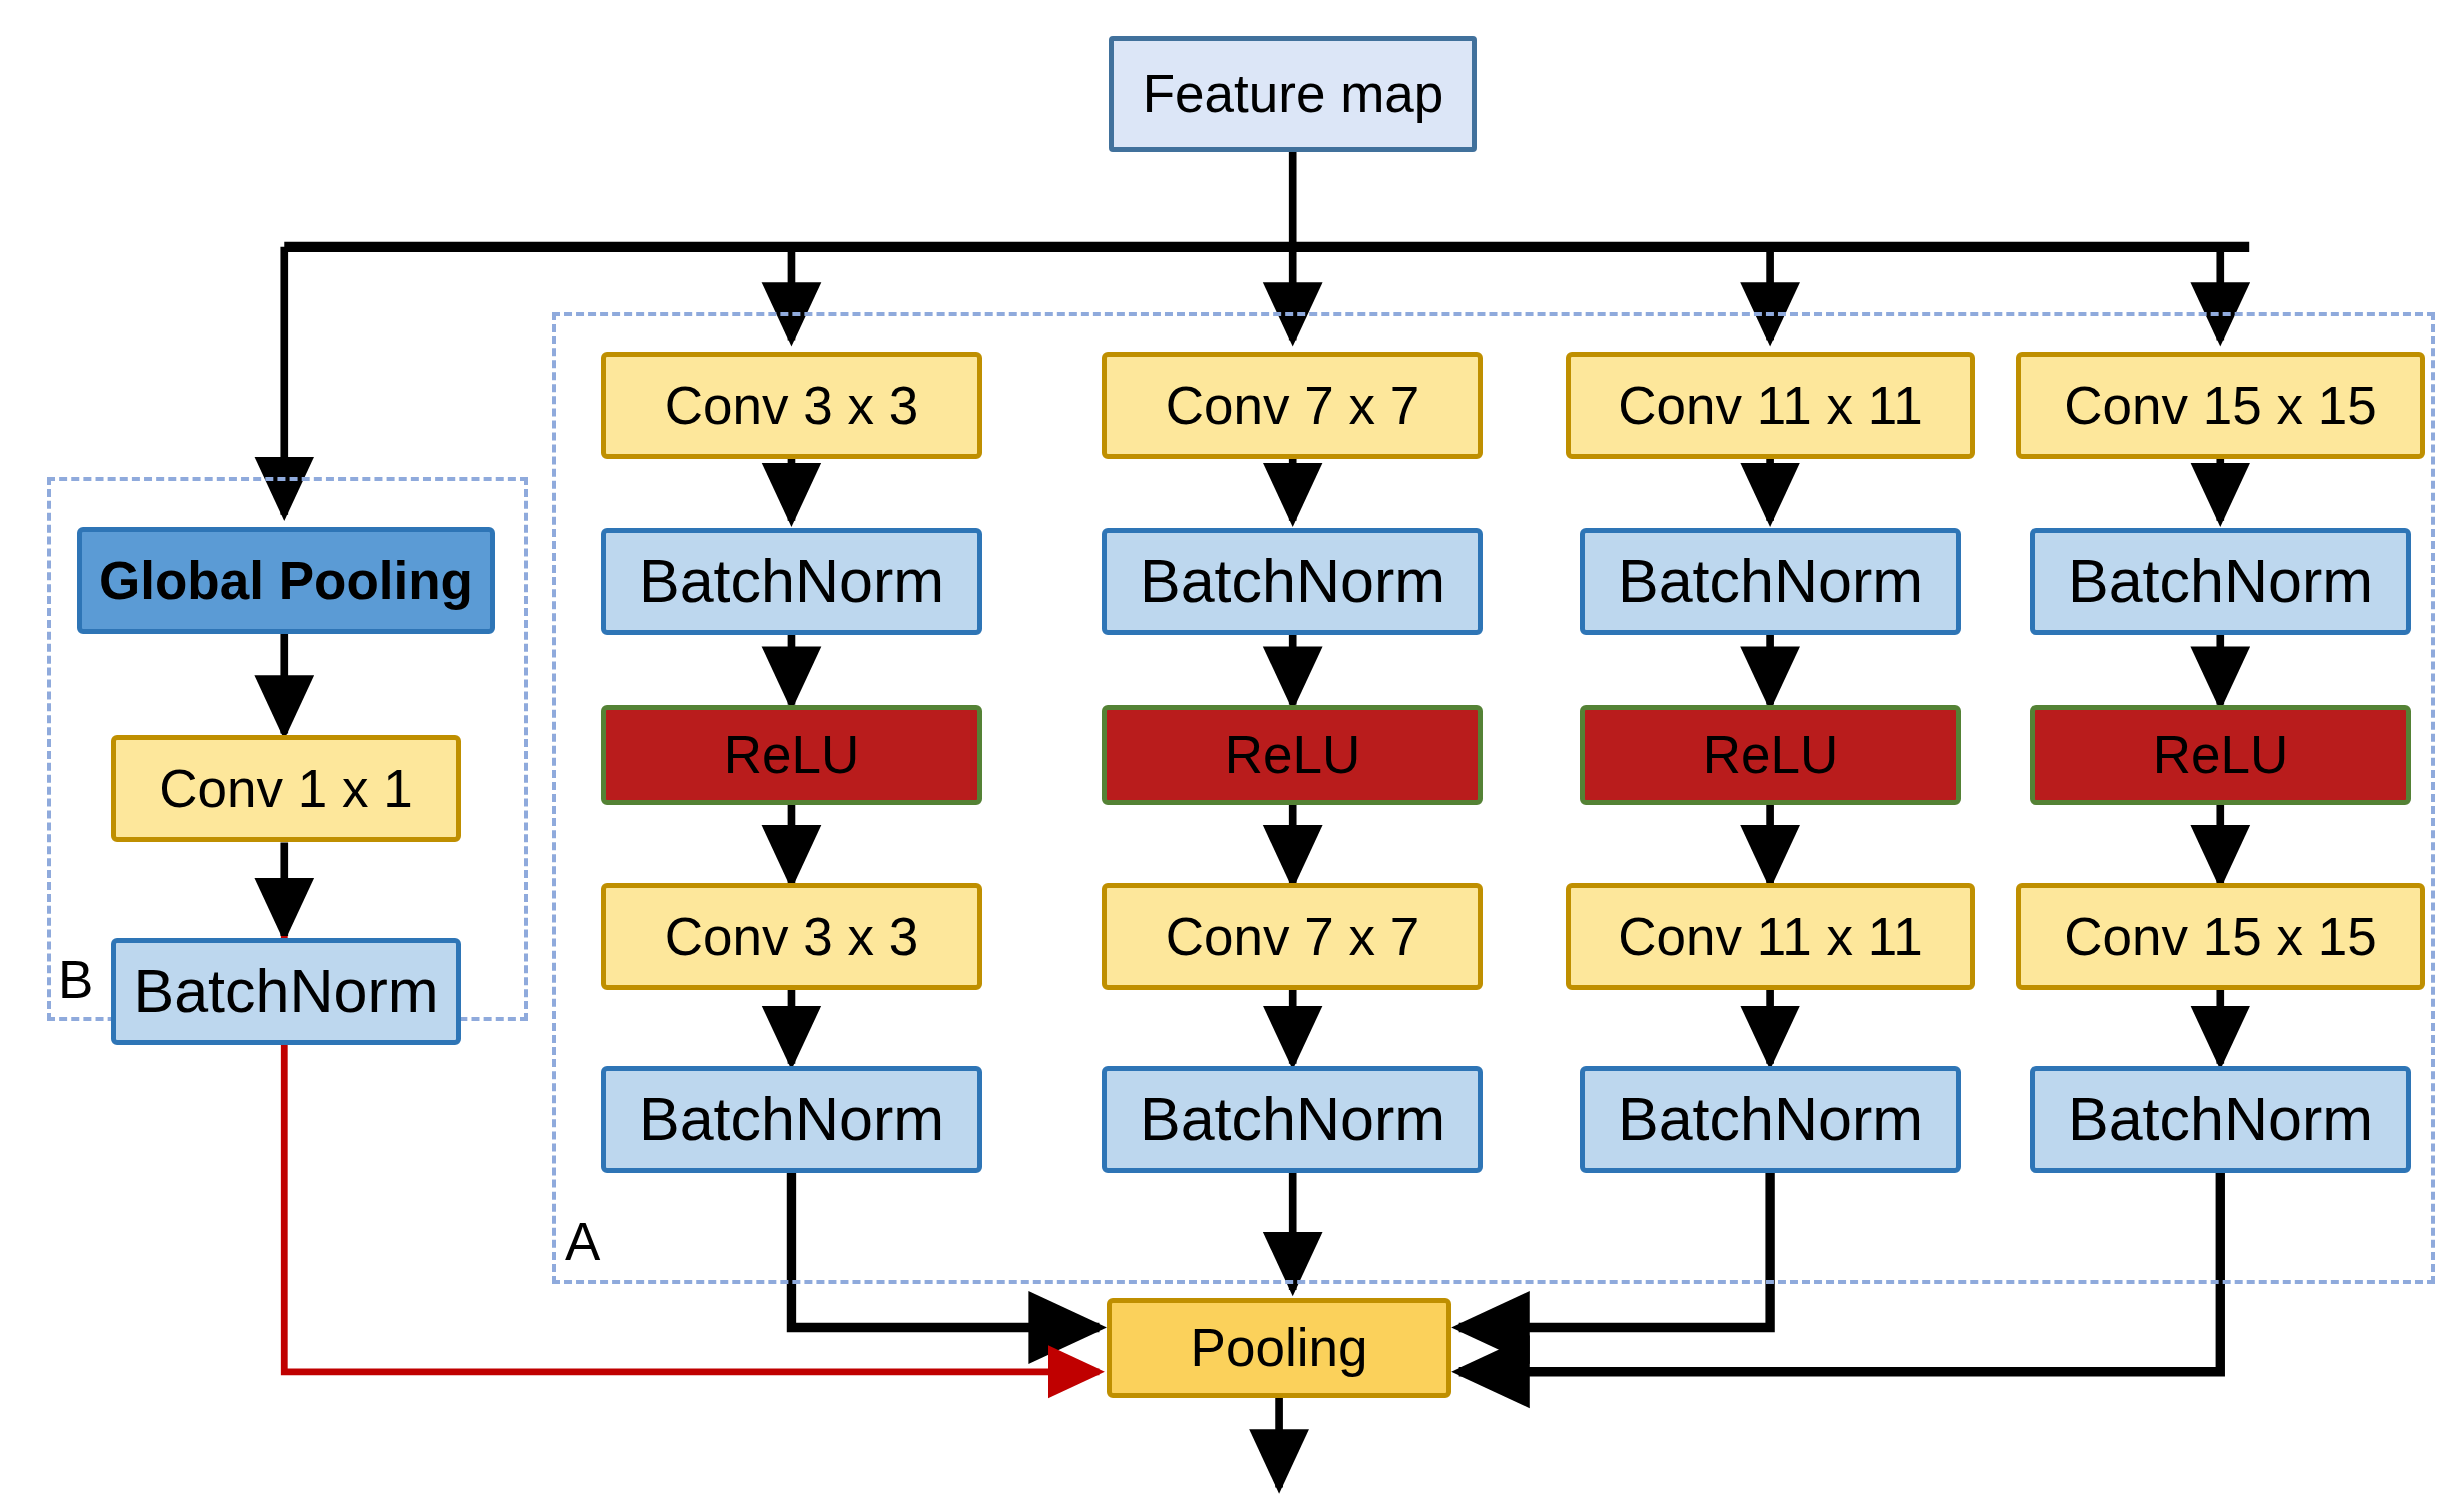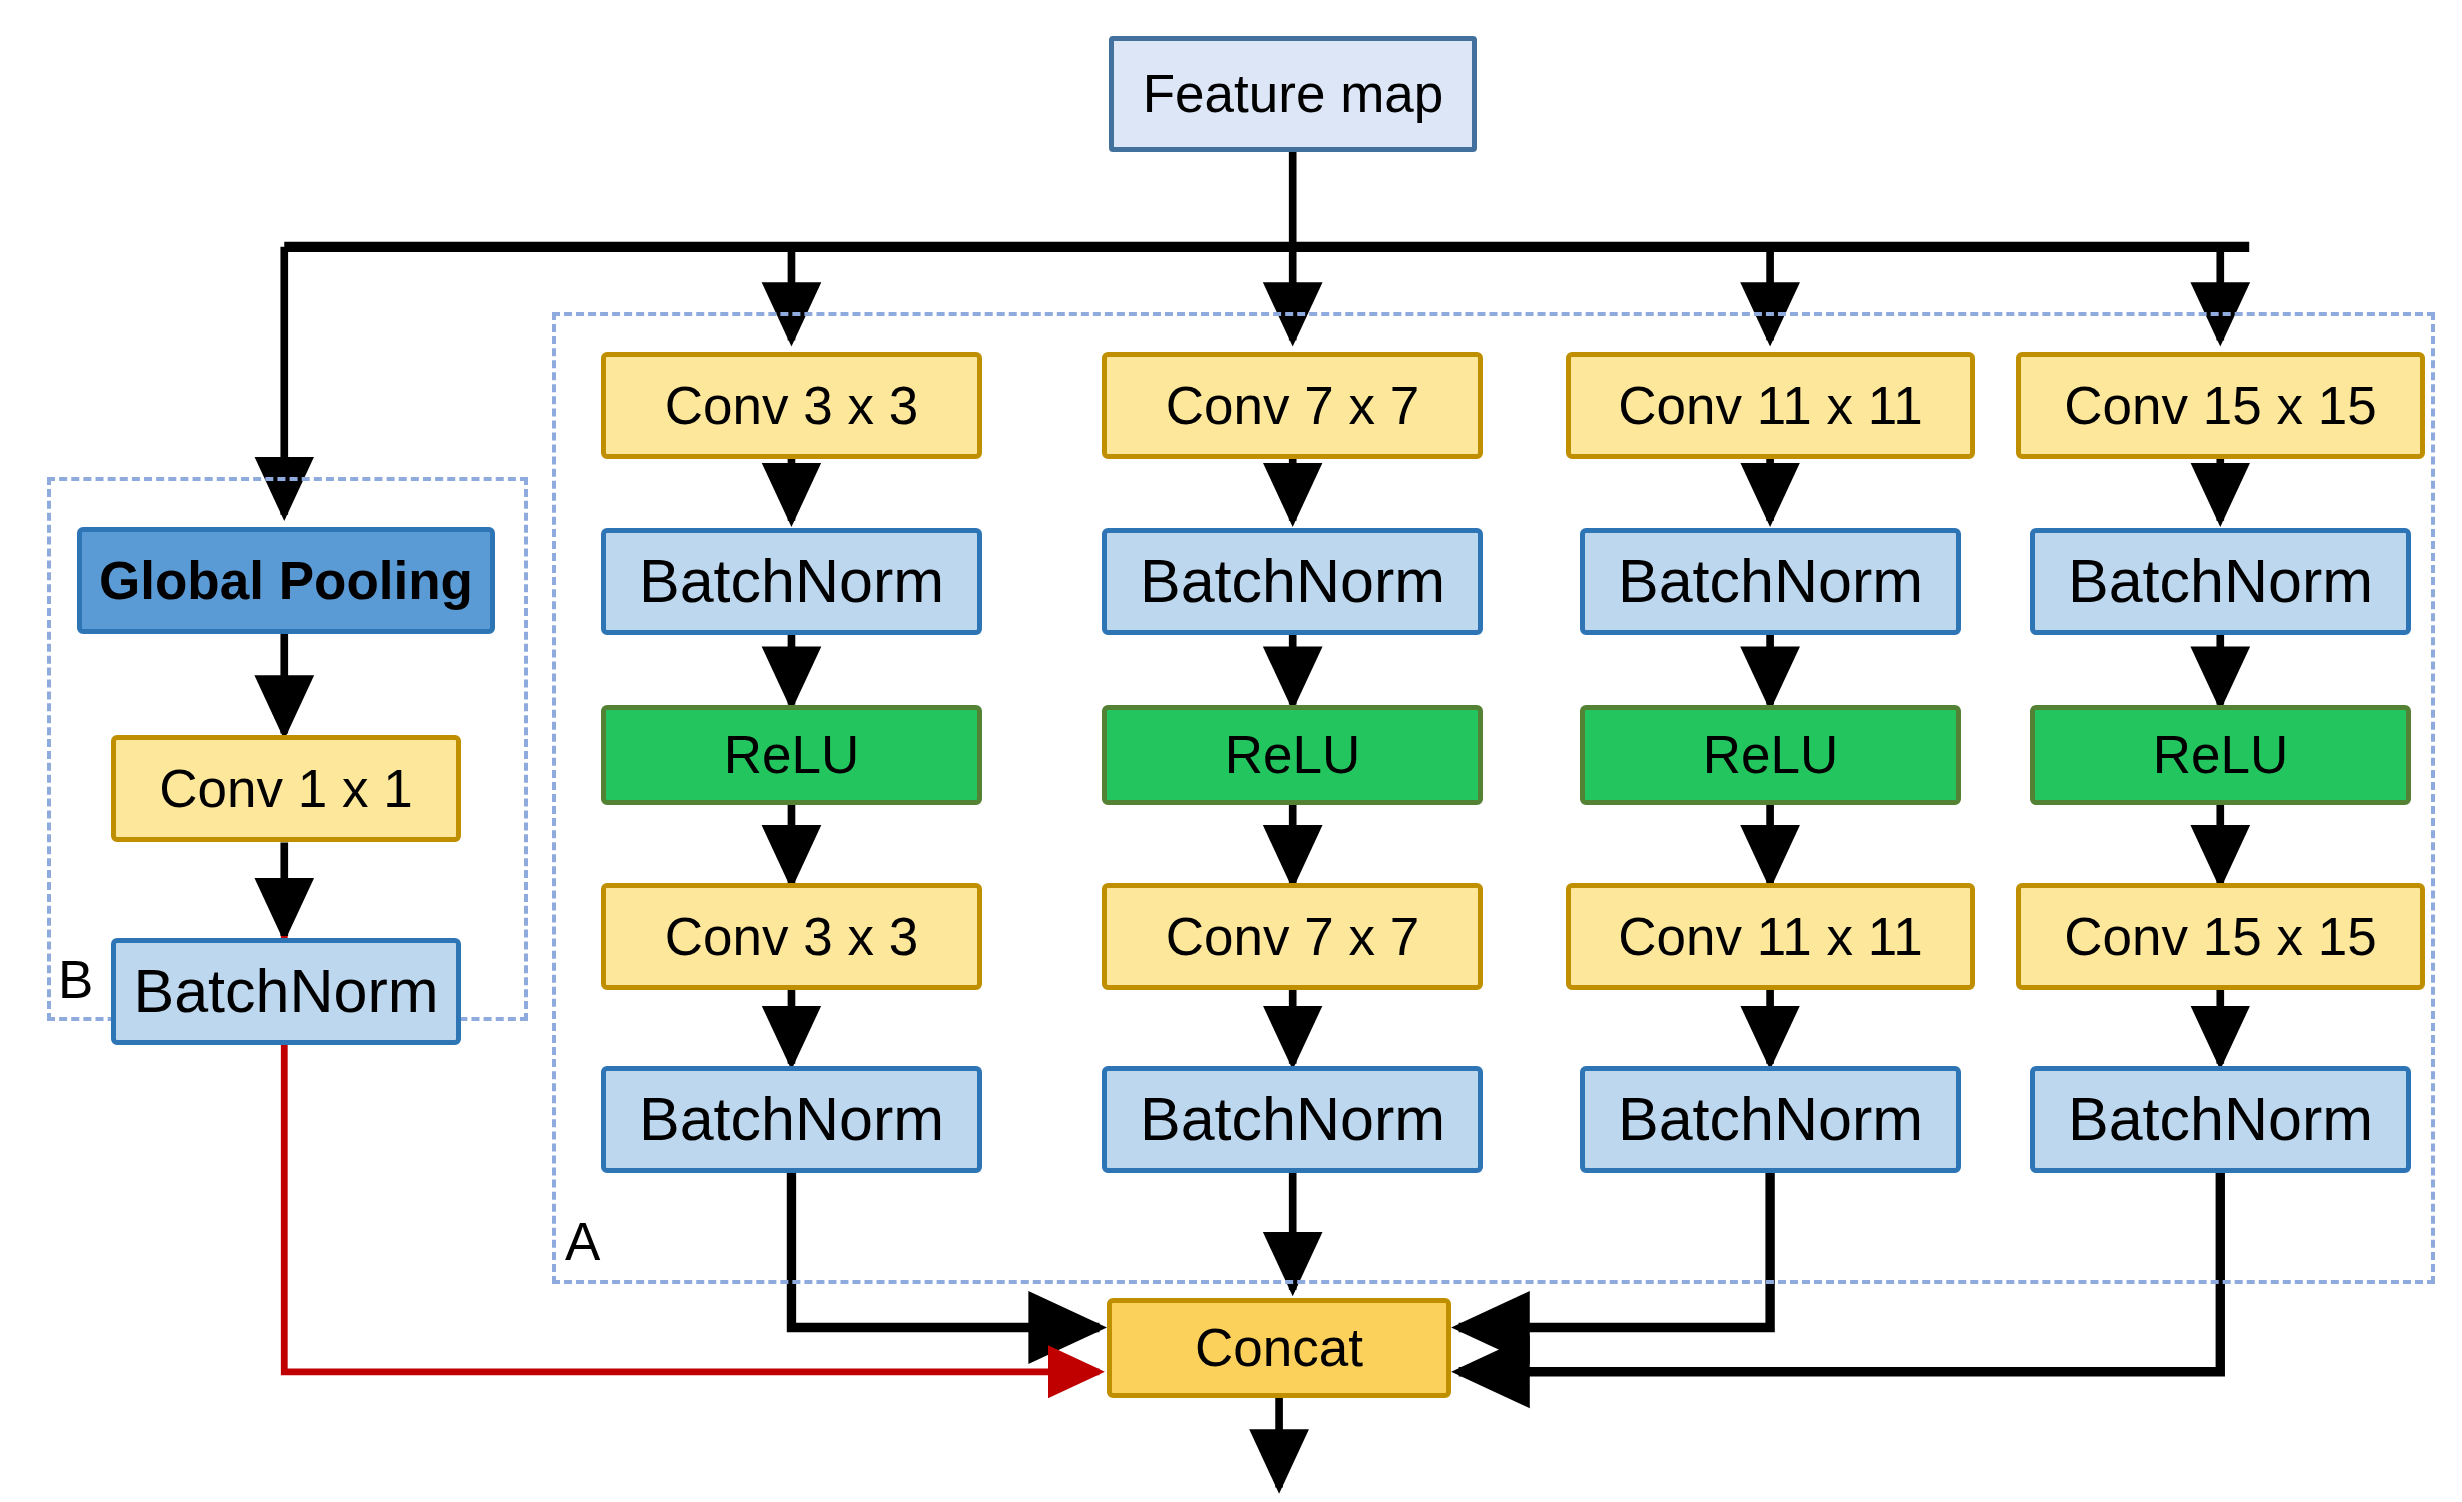--- a/index.html
+++ b/index.html
@@ -6,21 +6,21 @@
   body{font-family:"Liberation Sans", sans-serif;}
   #stage{position:relative;width:2462px;height:1502px;background:#fff;overflow:hidden;}
   #wires{position:absolute;left:0;top:0;width:2462px;height:1502px;}
   .node{position:absolute;box-sizing:border-box;display:flex;align-items:center;justify-content:center;
         text-align:center;color:#000;line-height:1.05;}
   .rect{border-radius:4px;}
   .round{border-radius:6px;}
   .n-feature{background:#dce6f7;border:5.1px solid #41719c;font-size:53px;}
   .n-conv{background:#fde79b;border:5.1px solid #bf8f00;font-size:53px;}
   .n-bn{background:#bdd7ee;border:5.1px solid #2e75b6;font-size:61px;}
-  .n-relu{background:#22c55e;border:5.1px solid #548235;font-size:53px;}
+  .n-relu{background:#b91c1c;border:5.1px solid #548235;font-size:53px;}
   .n-pool{background:#5b9bd5;border:5.1px solid #2e75b6;font-size:53px;font-weight:bold;}
   .n-concat{background:#fbd15b;border:5.1px solid #bf8f00;font-size:53px;}
   .grouplabel{position:absolute;font-size:53px;color:#000;line-height:1;}
   .dashgroup{position:absolute;box-sizing:border-box;border:4.3px dashed #8faadc;}
 </style>
 </head>
 <body>
 
 <div id="stage">
 
@@ -115,16 +115,16 @@
   <div class="node round n-relu" style="left:1580px;top:705px;width:381px;height:100px;">ReLU</div>
   <div class="node round n-conv" style="left:1566px;top:883px;width:409px;height:107px;">Conv 11 x 11</div>
   <div class="node round n-bn" style="left:1580px;top:1066px;width:381px;height:107px;">BatchNorm</div>
 
   <div class="node round n-conv" style="left:2016px;top:352px;width:409px;height:107px;">Conv 15 x 15</div>
   <div class="node round n-bn" style="left:2030px;top:528px;width:381px;height:107px;">BatchNorm</div>
   <div class="node round n-relu" style="left:2030px;top:705px;width:381px;height:100px;">ReLU</div>
   <div class="node round n-conv" style="left:2016px;top:883px;width:409px;height:107px;">Conv 15 x 15</div>
   <div class="node round n-bn" style="left:2030px;top:1066px;width:381px;height:107px;">BatchNorm</div>
 
-  <div class="node round n-concat" style="left:1107px;top:1298px;width:344px;height:100px;">Concat</div>
+  <div class="node round n-concat" style="left:1107px;top:1298px;width:344px;height:100px;">Pooling</div>
 
 </div>
 
 
 </body></html>

